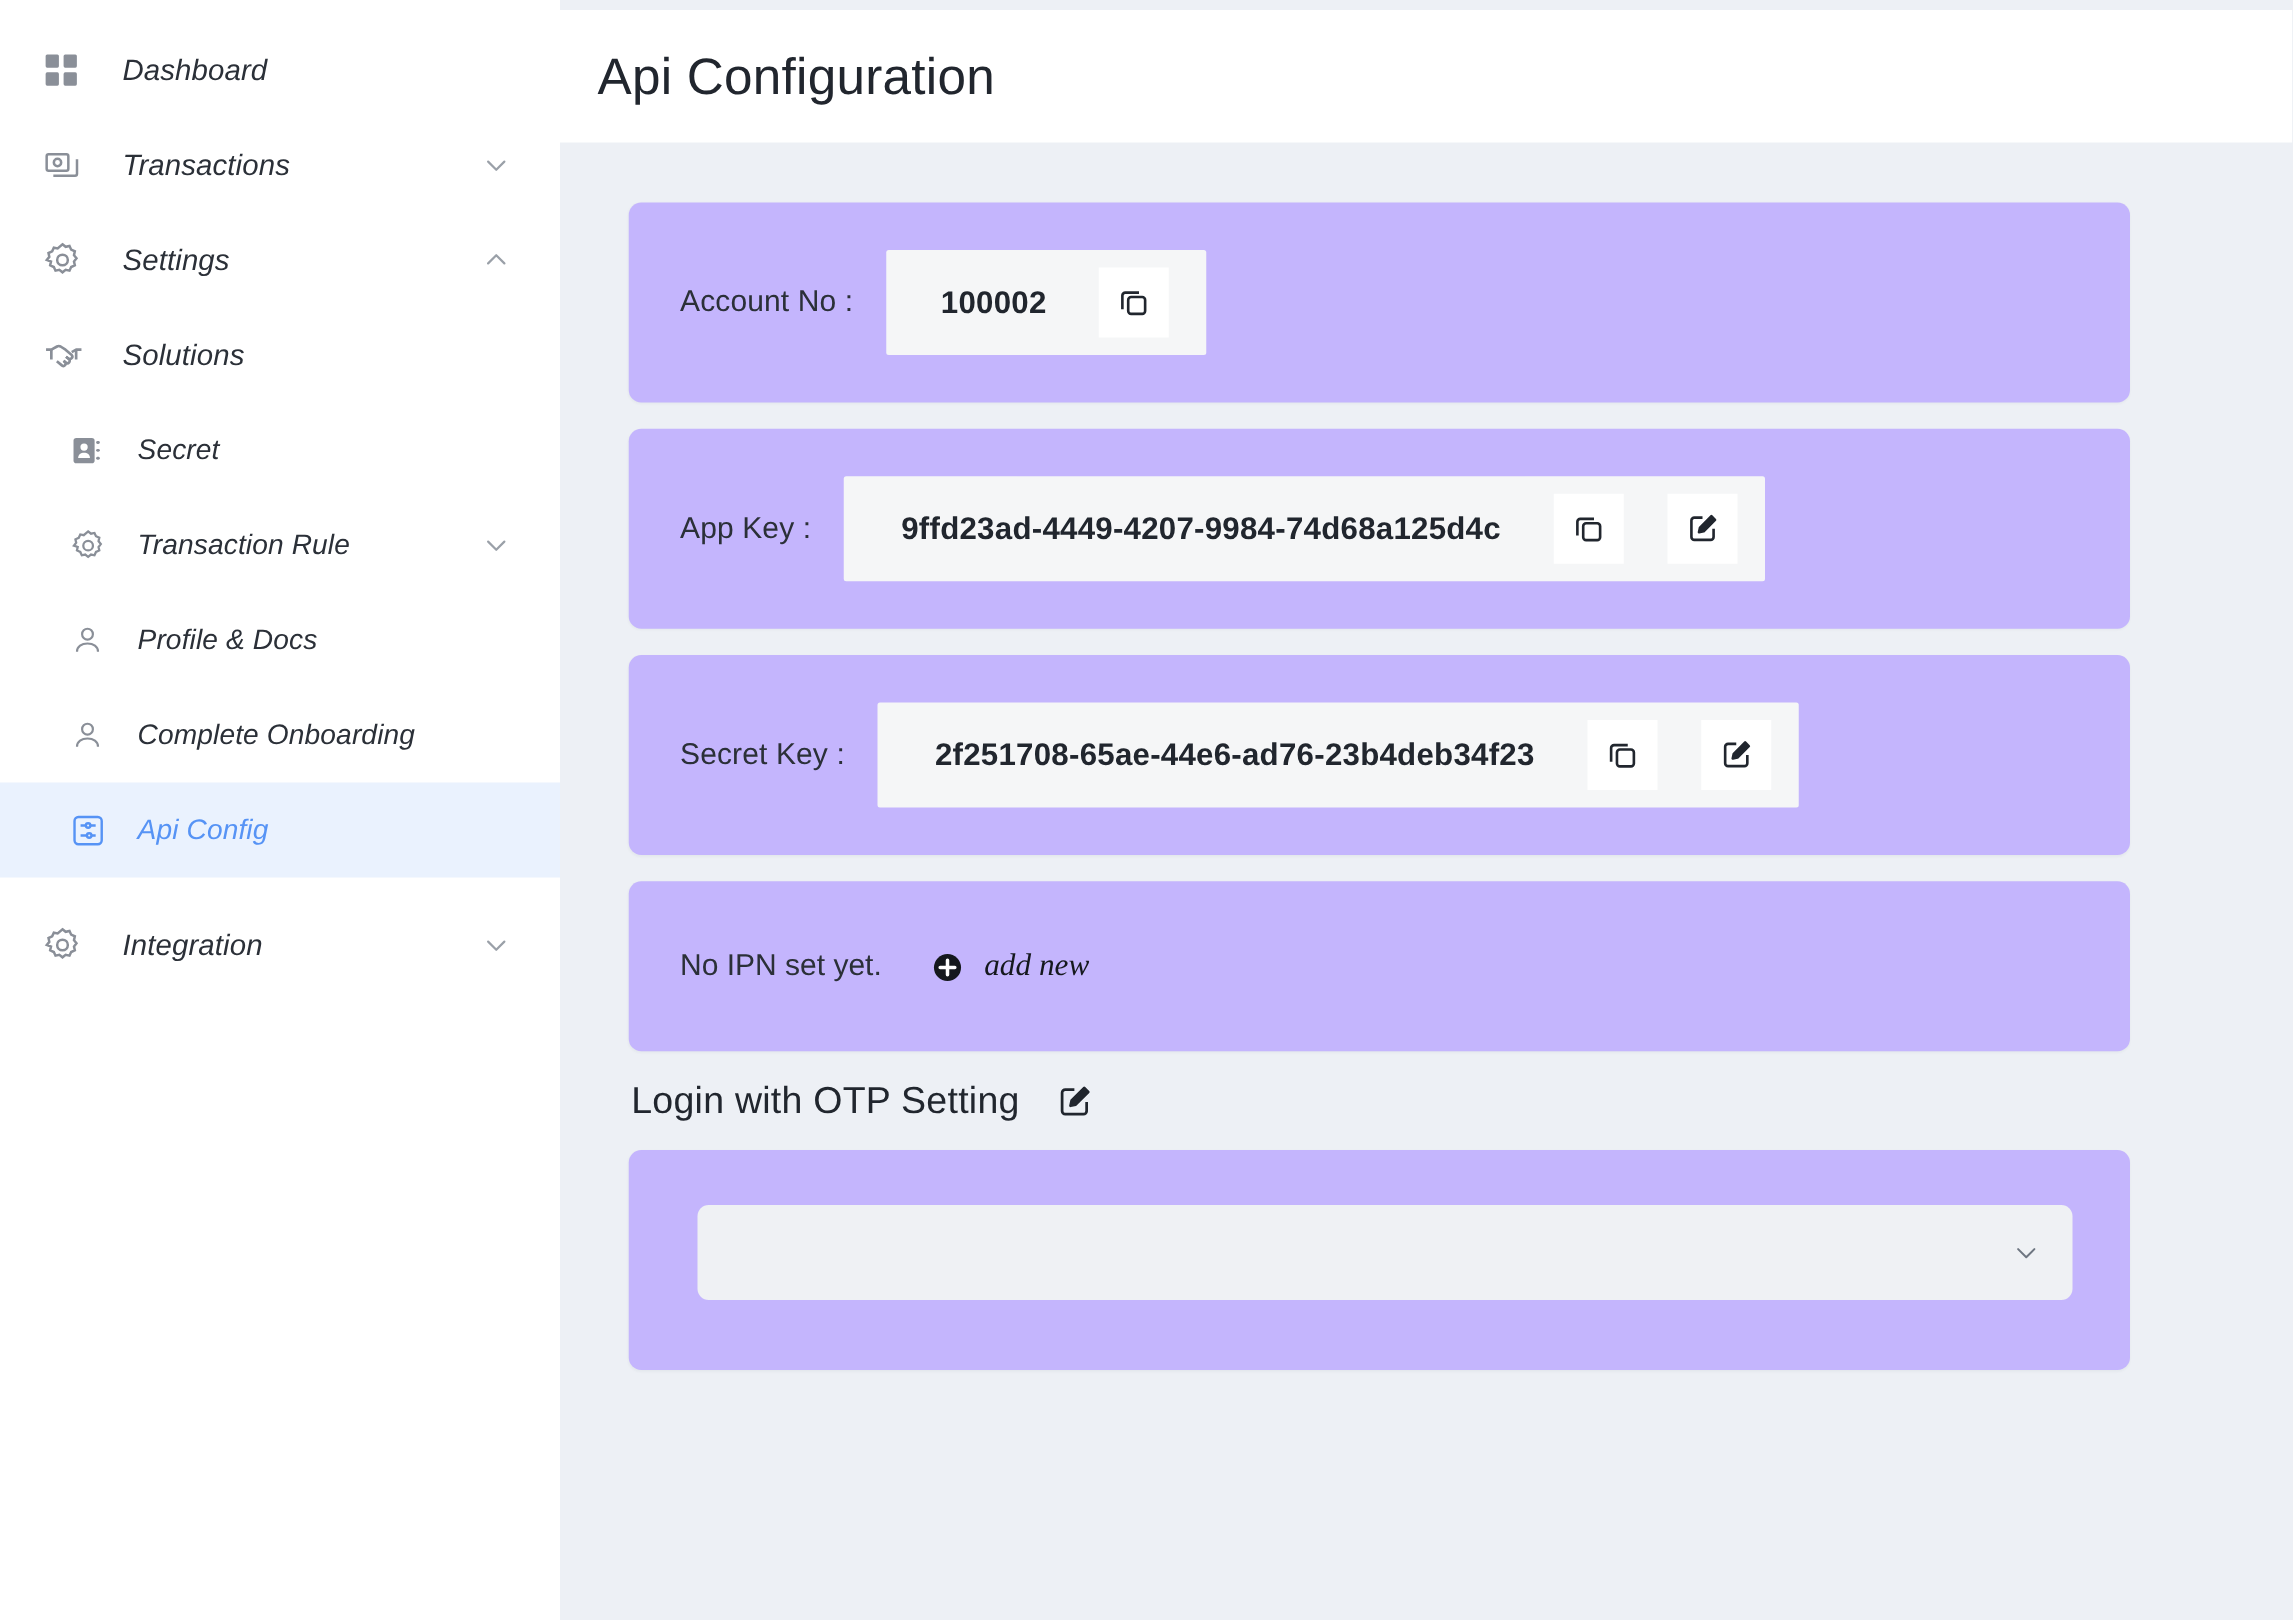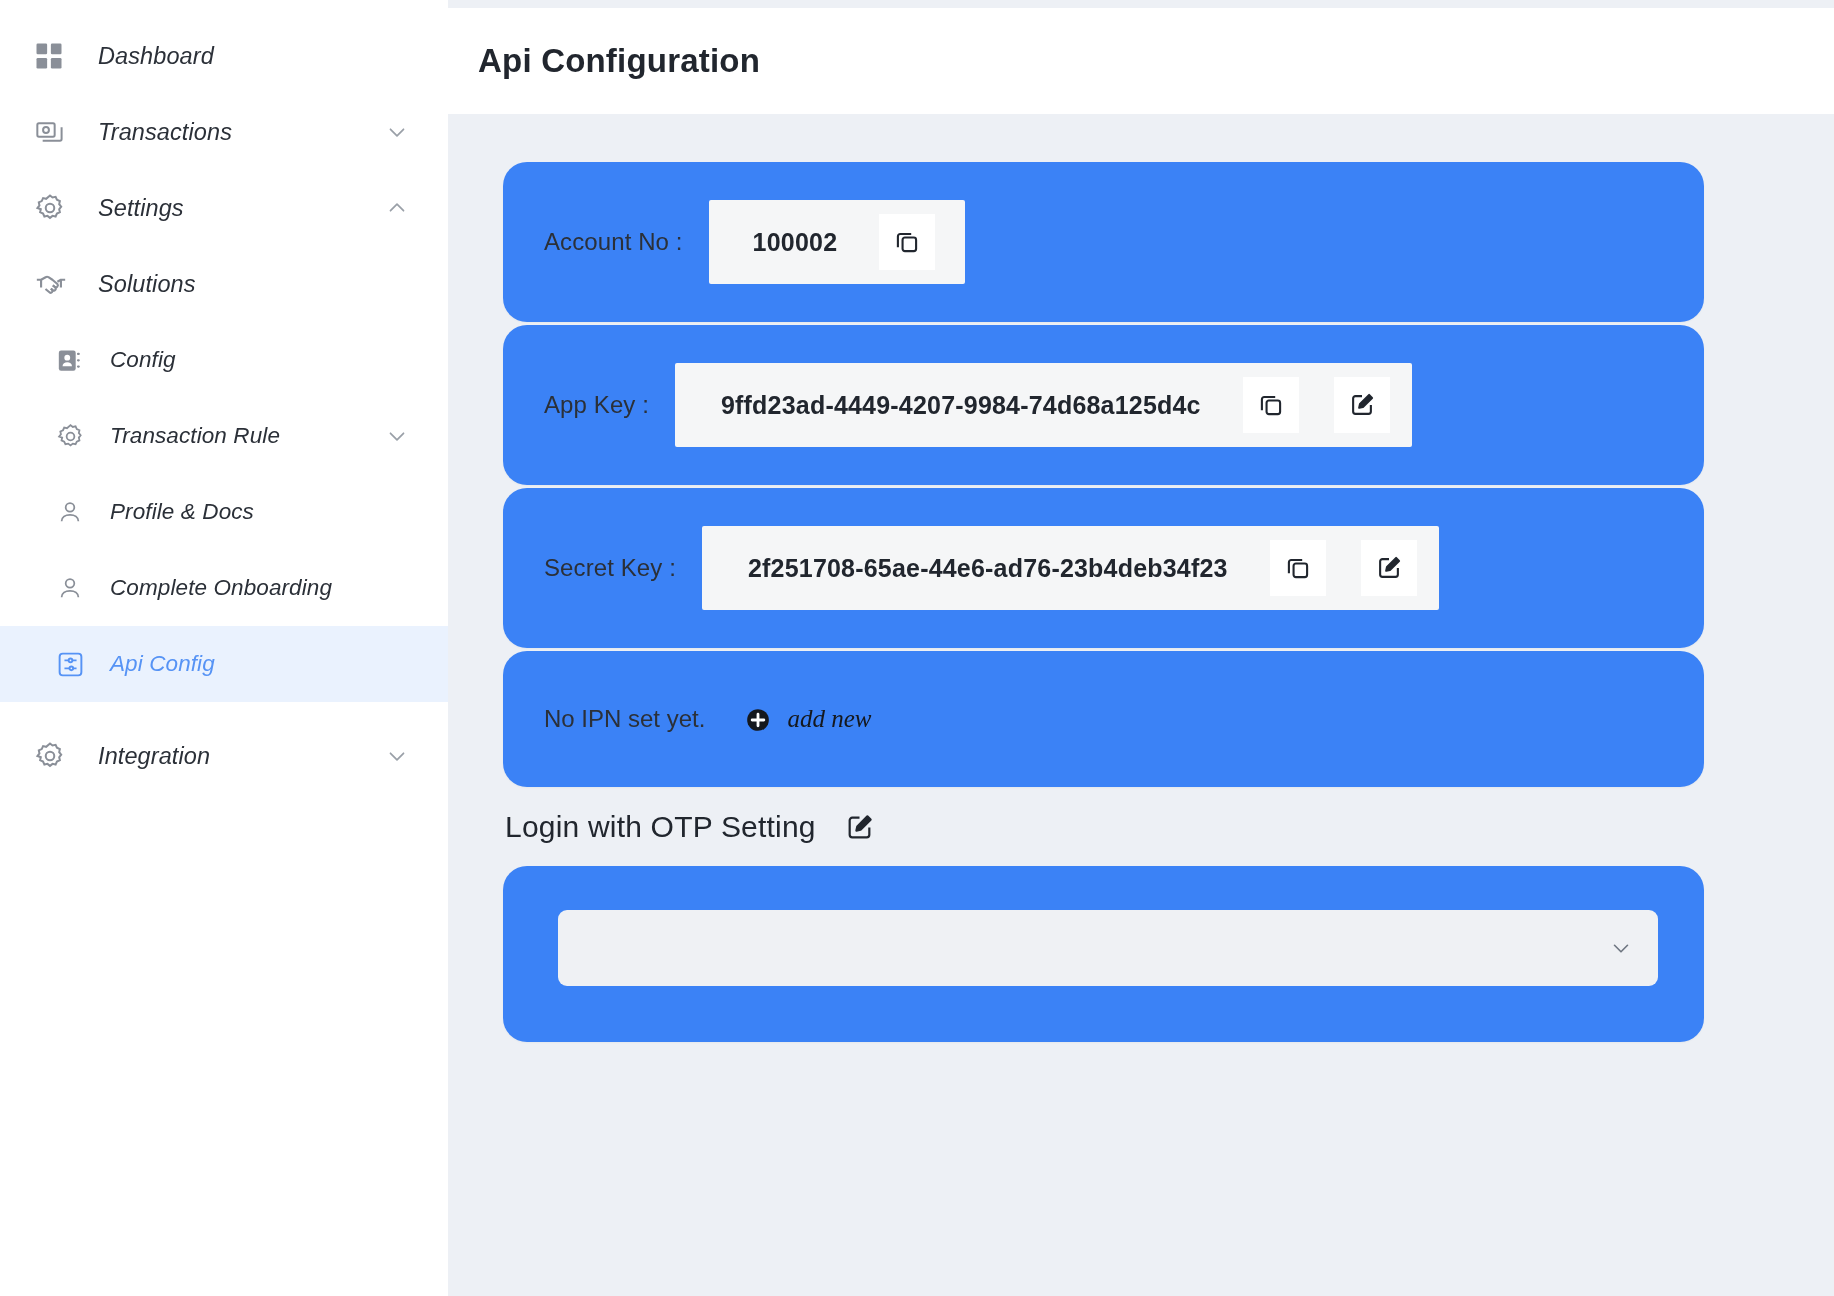--- a/index.html
+++ b/index.html
@@ -47,28 +47,28 @@
   .main {
     flex: 1 1 auto; height: 1296px; position: relative;
     background: #edf0f5; padding-top: 8px; overflow: hidden;
   }
   .topbar {
     background: #fff; height: 106px;
     display: flex; align-items: center;
     padding-left: 30px;
   }
   .topbar h1 {
-    font-size: 33px; font-weight: 700; color: #21262e; letter-spacing: .2px;
+    font-size: 41px; font-weight: 400; color: #21262e; letter-spacing: .2px;
   }
 
   .content { padding: 48px 130px 0 55px; }
 
   .card {
-    background: #3b82f6; border-radius: 24px;
-    margin-bottom: 3px;
+    background: #c4b5fd; border-radius: 10px;
+    margin-bottom: 21px;
     box-shadow: 0 1px 2px rgba(30,40,60,.04);
   }
 
   .row {
     display: flex; align-items: center;
     min-height: 160px; padding: 0 0 0 41px;
   }
   .row-label {
     font-size: 24px; color: #2b3038; font-weight: 400;
     white-space: nowrap; letter-spacing: .1px;
@@ -191,21 +191,21 @@
       <span class="ico">
         <svg width="27" height="27" viewBox="0 0 24 24">
             <rect x="2.5" y="3" width="15" height="18" rx="2" fill="#8a8f98"></rect>
             <circle cx="10" cy="9.5" r="2.6" fill="#fff"></circle>
             <path d="M5.8 17.2c0-2.4 1.9-3.7 4.2-3.7s4.2 1.3 4.2 3.7z" fill="#fff"></path>
             <rect x="18.6" y="5.2" width="2.6" height="2" rx="1" fill="#8a8f98"></rect>
             <rect x="18.6" y="10.8" width="2.6" height="2" rx="1" fill="#8a8f98"></rect>
             <rect x="18.6" y="16.4" width="2.6" height="2" rx="1" fill="#8a8f98"></rect>
           </svg>
       </span>
-      <span class="label">Config</span>
+      <span class="label">Secret</span>
     </div>
 
     <div class="nav-item nav-sub">
       <span class="ico">
         <svg width="29" height="29" viewBox="0 0 24 24" fill="none" stroke="#8a8f98" stroke-width="1.5">
             <circle cx="12" cy="12" r="3.2"></circle>
             <path d="M12 2.6l1.9 1.5 2.3-.5 1 2.2 2.2 1-.5 2.3 1.5 1.9-1.5 1.9.5 2.3-2.2 1-1 2.2-2.3-.5-1.9 1.5-1.9-1.5-2.3.5-1-2.2-2.2-1 .5-2.3L2.6 12l1.5-1.9-.5-2.3 2.2-1 1-2.2 2.3.5z"></path>
           </svg>
       </span>
       <span class="label">Transaction Rule</span>

